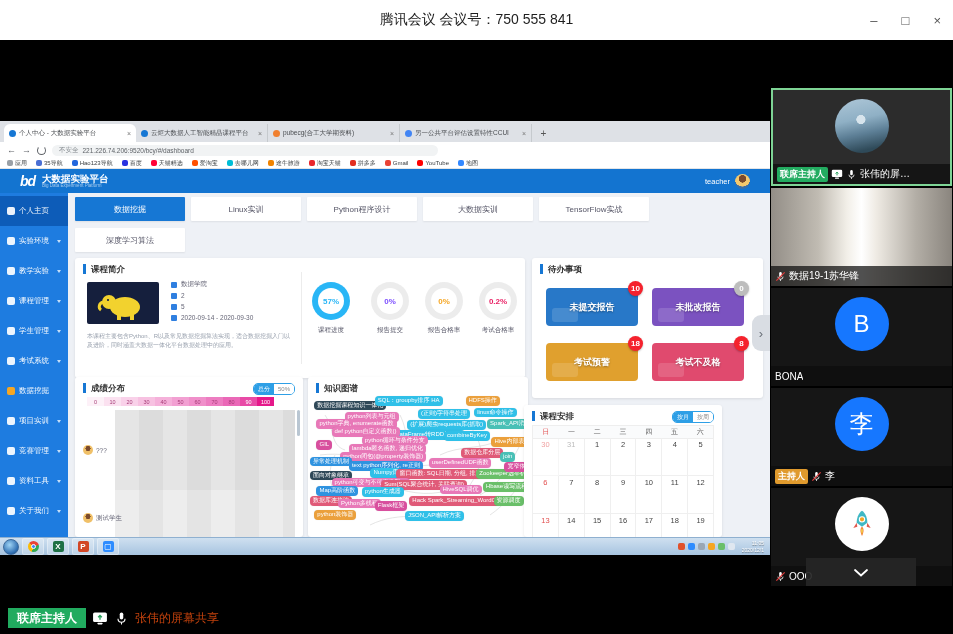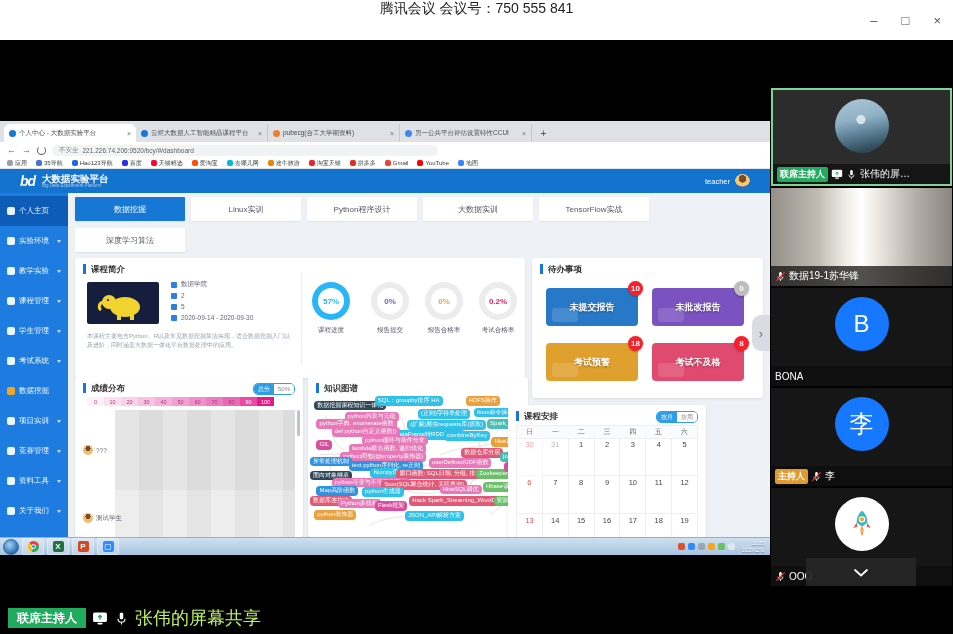--- a/index.html
+++ b/index.html
@@ -1,20 +1,20 @@
 <!DOCTYPE html>
 <html><head>
 <meta charset="utf-8">
 <style>
   html,body{margin:0;padding:0}
   body{width:953px;height:634px;position:relative;background:#000;overflow:hidden;
        font-family:"Liberation Sans","DejaVu Sans",sans-serif;-webkit-font-smoothing:antialiased}
   
   .titlebar{position:absolute;left:0;top:0;width:953px;height:40px;background:#fff;
-            display:flex;align-items:flex-start;justify-content:center;font-size:14px;color:#1f1f1f}
+            display:flex;align-items:center;justify-content:center;font-size:14px;color:#1f1f1f}
   .winctl{position:absolute;right:12px;top:0;height:40px;display:flex;align-items:center;gap:24px;
           color:#555;font-size:13px}
   .winctl span{cursor:default;line-height:1}
   
   .tabstrip{position:absolute;left:0;top:121px;width:770px;height:21px;background:#dee1e6;
             display:flex;align-items:flex-end;padding-left:4px;box-sizing:border-box}
   .tab{width:132px;height:18px;display:flex;align-items:center;gap:3px;padding:0 5px;
        font-size:6.5px;color:#4a4d51;box-sizing:border-box;border-right:1px solid #c6cace}
   .tab.active{background:#fff;border-radius:6px 6px 0 0;border-right:none}
   .fav{width:7px;height:7px;border-radius:50%;flex:none}
@@ -55,21 +55,21 @@
   .ctabs{position:absolute;left:7px;display:flex;gap:6px}
   .ctab{width:110px;height:24px;background:#fff;box-shadow:0 1px 2px rgba(0,0,0,.07);
         display:flex;align-items:center;justify-content:center;font-size:8px;color:#556;border-radius:1px}
   .ctab.active{background:#1677d4;color:#fff}
   
   .card{position:absolute;background:#fff;border-radius:3px;box-shadow:0 1px 3px rgba(0,0,0,.1);overflow:hidden}
   .card-course{left:7px;top:65px;width:450px;height:120px}
   .card-todo{left:464px;top:65px;width:231px;height:140px}
   .card-hm{left:7px;top:184px;width:228px;height:160px}
   .card-mm{left:240px;top:184px;width:220px;height:160px}
-  .card-cal{left:440px;top:212px;width:198px;height:132px}
+  .card-cal{left:456px;top:212px;width:198px;height:132px}
   .cardtitle{position:absolute;left:8px;top:6px;font-size:8.5px;font-weight:bold;color:#333;
              padding-left:5px;border-left:3px solid #1677d4;line-height:1.2}
   
   .hadoop{position:absolute;left:12px;top:24px;width:72px;height:42px;border-radius:2px;overflow:hidden}
   .cinfo{position:absolute;left:96px;top:21px}
   .cinfo-line{display:flex;align-items:center;gap:4px;height:11px;font-size:6.5px;color:#667}
   .cinfo-ic{width:6px;height:6px;border-radius:1px;background:#2f7fe0;flex:none}
   .cdesc{position:absolute;left:12px;top:74px;width:206px;font-size:6px;color:#98a0ad;line-height:1.55}
   .vdiv{position:absolute;left:226px;top:14px;bottom:14px;border-left:1px solid #ececec}
   .ring{position:absolute;top:24px;width:38px;height:38px;border-radius:50%}
@@ -130,21 +130,21 @@
   .chrome{width:11px;height:11px;border-radius:50%;position:relative;
           background:conic-gradient(from -45deg,#ea4335 0 120deg,#34a853 0 240deg,#fbbc05 0 360deg)}
   .chrome::after{content:"";position:absolute;inset:3px;border-radius:50%;background:#4285f4;border:1px solid #fff}
   .tray{margin-left:auto;display:flex;align-items:center;gap:3px}
   .trayic{width:7px;height:7px;border-radius:2px}
   .clock{font-size:5px;color:#fff;text-align:right;line-height:1.25;margin:0 3px 0 4px;
          text-shadow:0 1px 1px rgba(0,0,0,.45)}
   
   .sharebar{position:absolute;left:8px;top:606px;display:flex;align-items:center;gap:6px;height:24px}
   .sb-badge{background:#21ab5f;color:#fff;font-size:12px;font-weight:bold;padding:3px 9px;line-height:1.2}
-  .sb-text{color:#bef264;font-size:18px}
+  .sb-text{color:#c2410c;font-size:12px}
   .icwrap{display:inline-flex;align-items:center;justify-content:center}
   
   .ppanel{position:absolute;left:770px;top:40px;width:183px;height:565px;background:#000}
   .ptile{position:absolute;left:1px;width:181px;height:98px;background:#161616;overflow:hidden;box-sizing:border-box}
   .ptile.active{border:2px solid #7ed495;background:#2c2c2c}
   .av-center{position:absolute;left:50%;top:36px;transform:translate(-50%,-50%)}
   .av-mtn{width:54px;height:54px;border-radius:50%;
      background:radial-gradient(circle at 48% 38%,#d7e4ec 0 10%,rgba(0,0,0,0) 11%),
         linear-gradient(168deg,#aec7d8 0%,#8fb0c5 38%,#5d7f96 62%,#2f4a59 88%)}
   .av-letter{width:54px;height:54px;border-radius:50%;background:#1677ff;color:#fff;font-size:24px;

